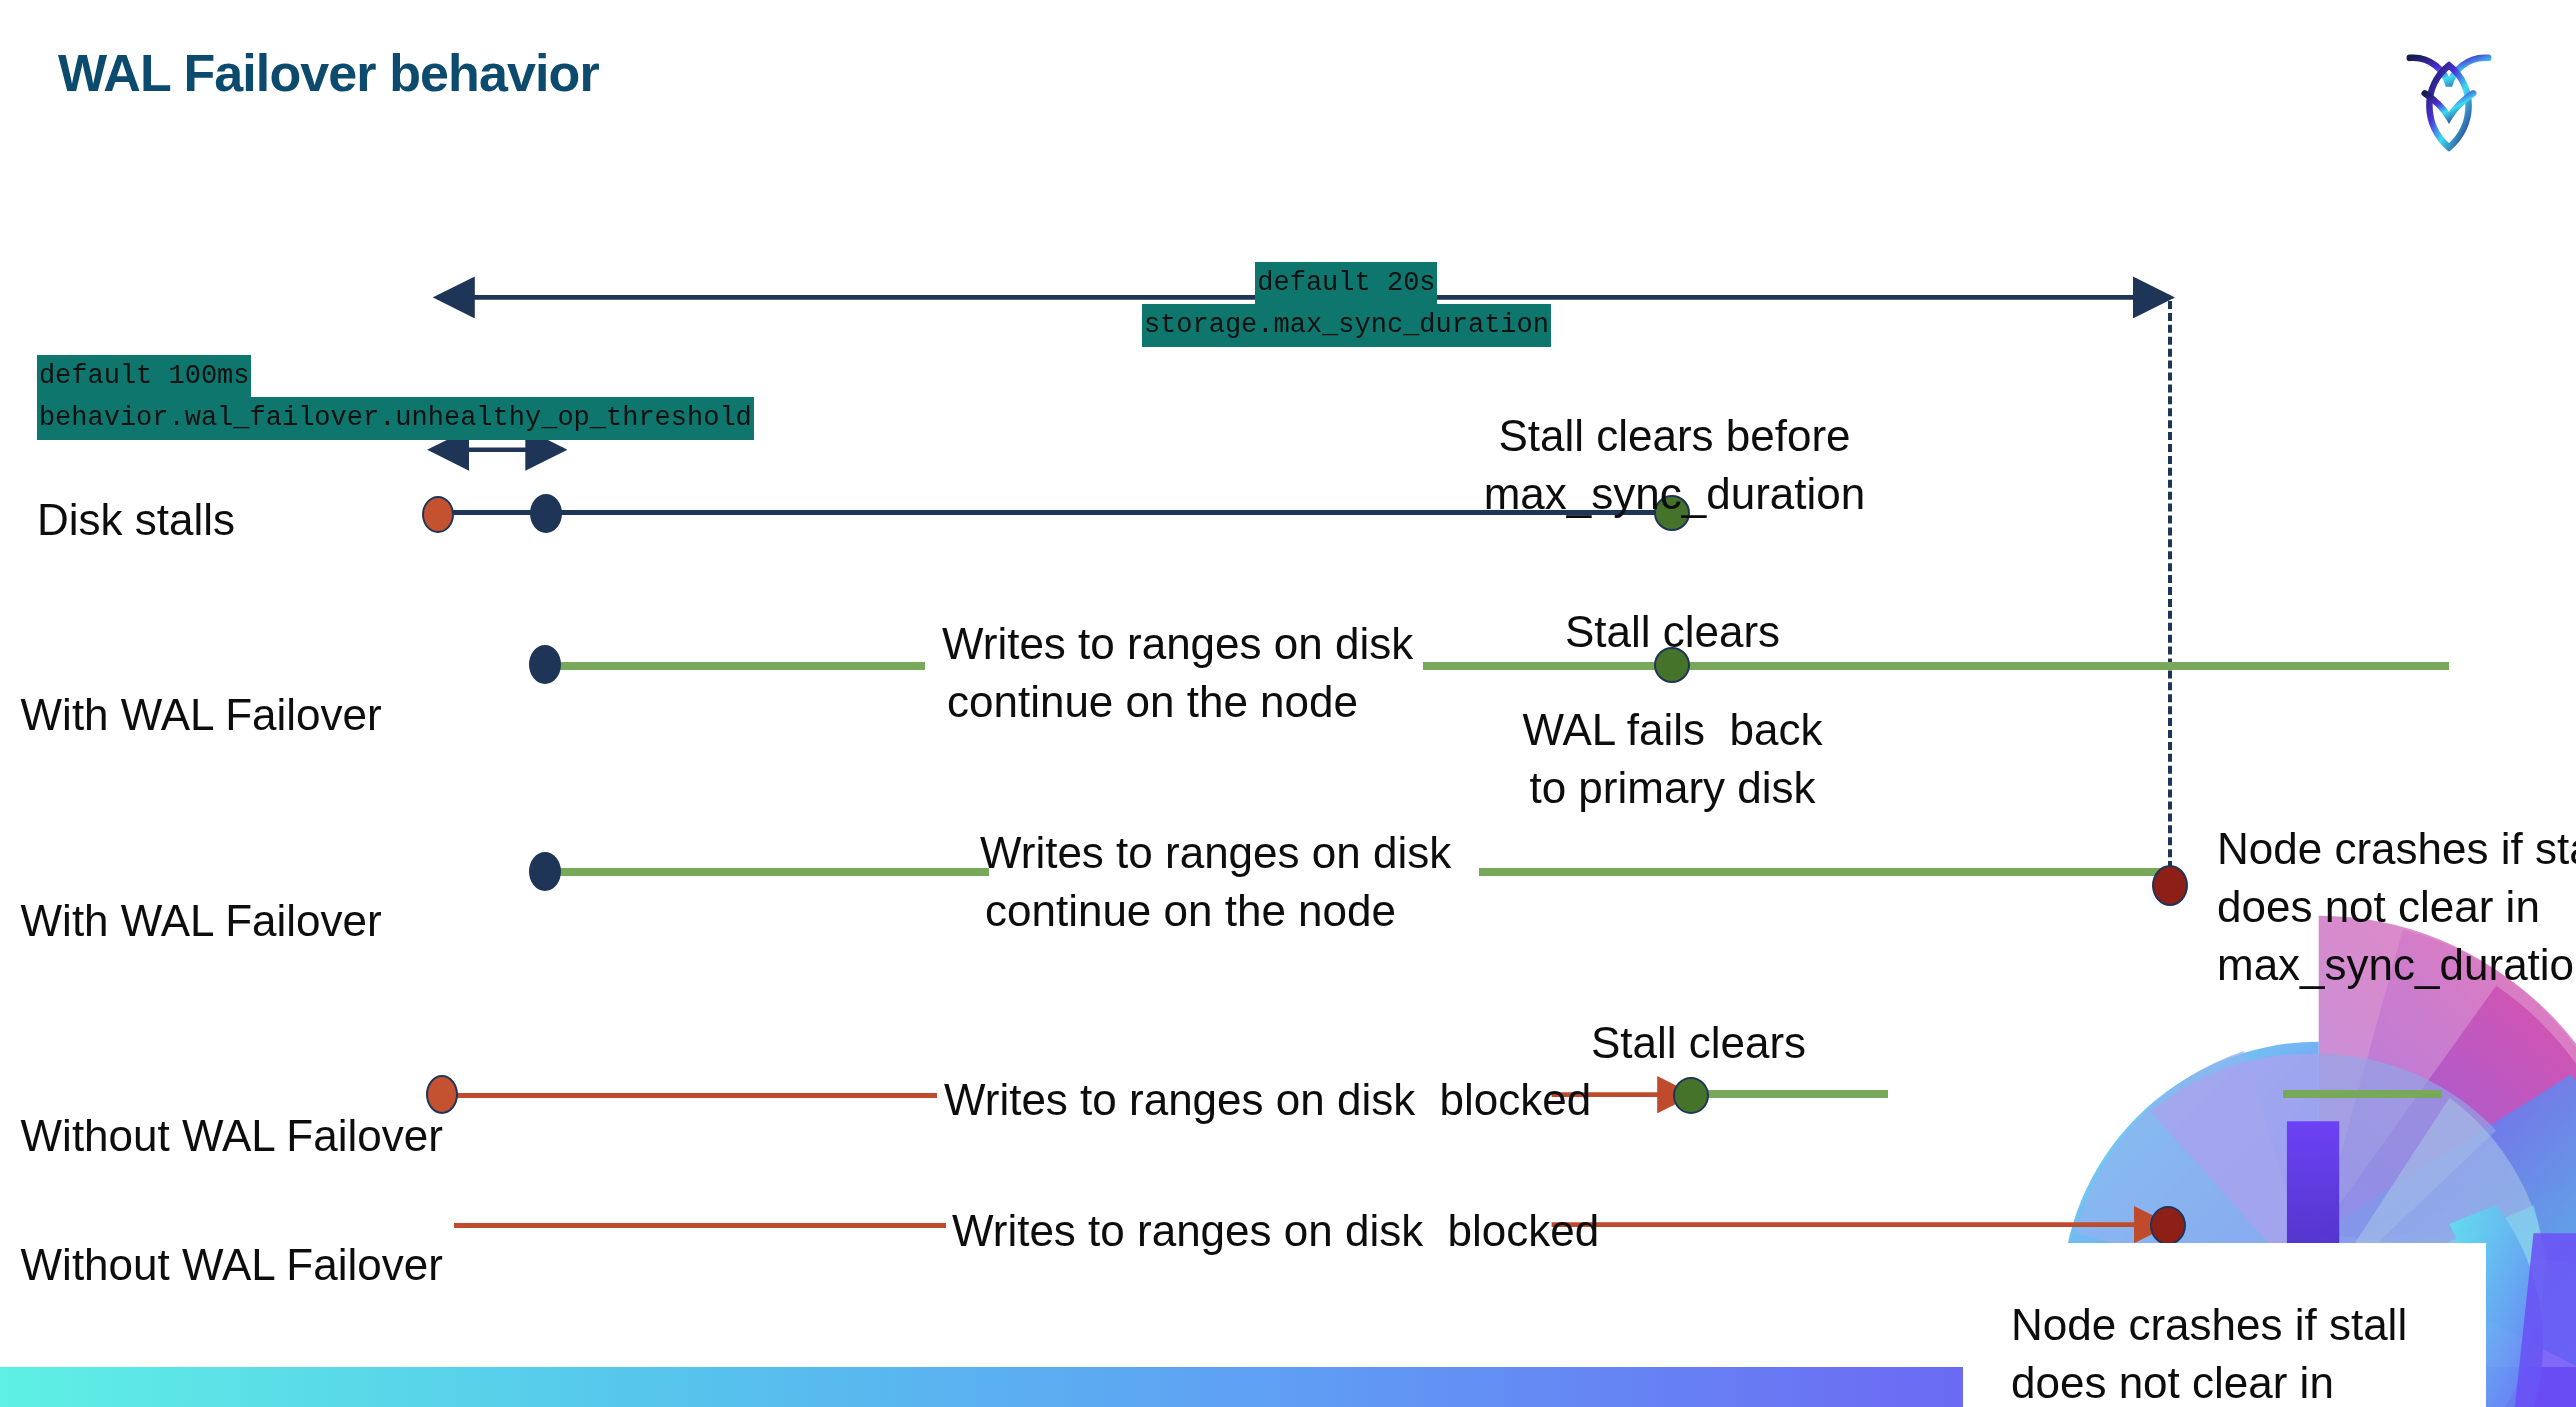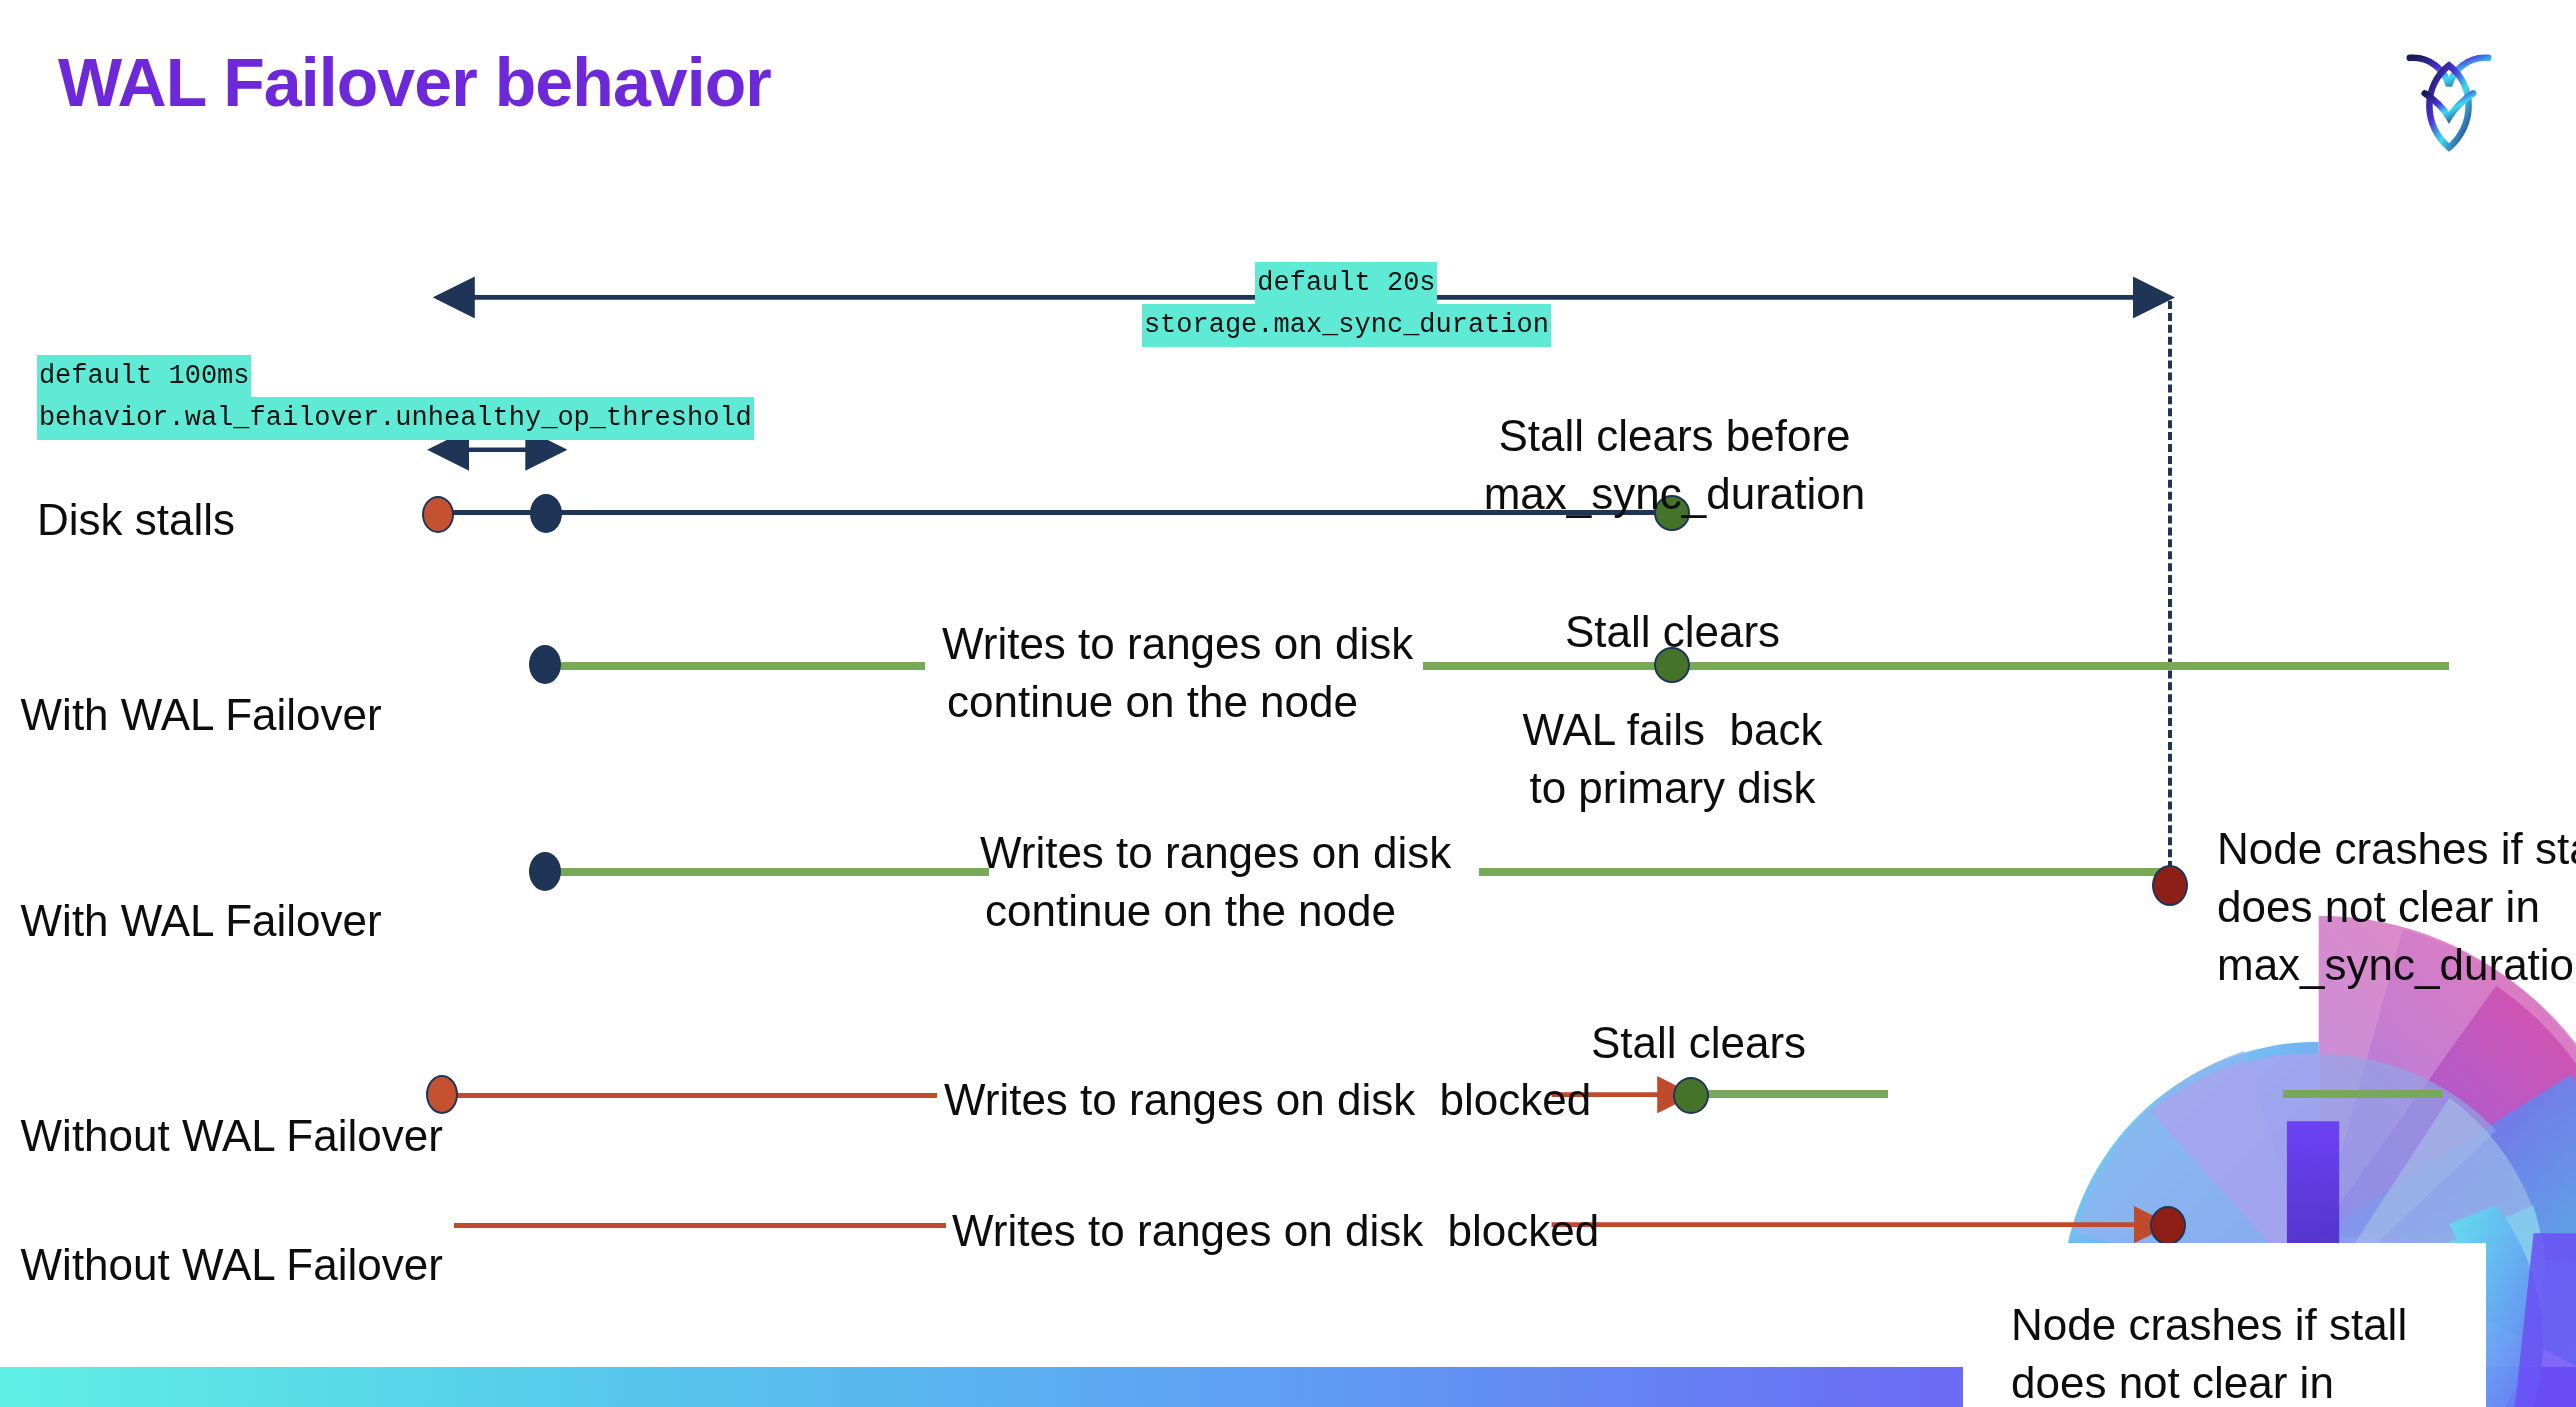--- a/index.html
+++ b/index.html
@@ -8,21 +8,21 @@
     background:#ffffff;
     font-family:"Liberation Sans", sans-serif;
     overflow:hidden;
     position:relative;
   }
   #slide{position:absolute;inset:0;overflow:hidden;background:#fff;}
 
   
   #title{
     position:absolute;left:58px;top:45px;
-    font-size:68px;font-weight:bold;color:#6d28d9;
+    font-size:52px;font-weight:bold;color:#0c4a6e;
     letter-spacing:-0.9px;line-height:1.1;white-space:nowrap;
   }
 
   
   #logo{position:absolute;left:2393px;top:28px;width:112px;height:140px;}
 
   
   #deco{position:absolute;left:2010px;top:897px;width:580px;height:510px;
         pointer-events:none;}
   #bottombar{
@@ -34,21 +34,21 @@
     position:absolute;left:1963px;top:1243px;width:523px;height:165px;
     background:#ffffff;
   }
 
   
   .mono{
     position:absolute;
     font-family:"Liberation Mono","DejaVu Sans Mono",monospace;
     font-size:27px;color:#111;line-height:1.5;white-space:nowrap;
   }
-  .mono span{background:#5eead4;padding:0.9px 1.9px;display:inline-block;}
+  .mono span{background:#0f766e;padding:0.9px 1.9px;display:inline-block;}
 
   
   .lbl{
     position:absolute;font-size:44px;color:#0d0d0d;line-height:1.32;
     white-space:pre;font-family:"Liberation Sans",sans-serif;
   }
   .lbl.c{text-align:center;}
   .lbl.l{text-align:left;margin-top:32px;}
   .lbl.r{}
 

